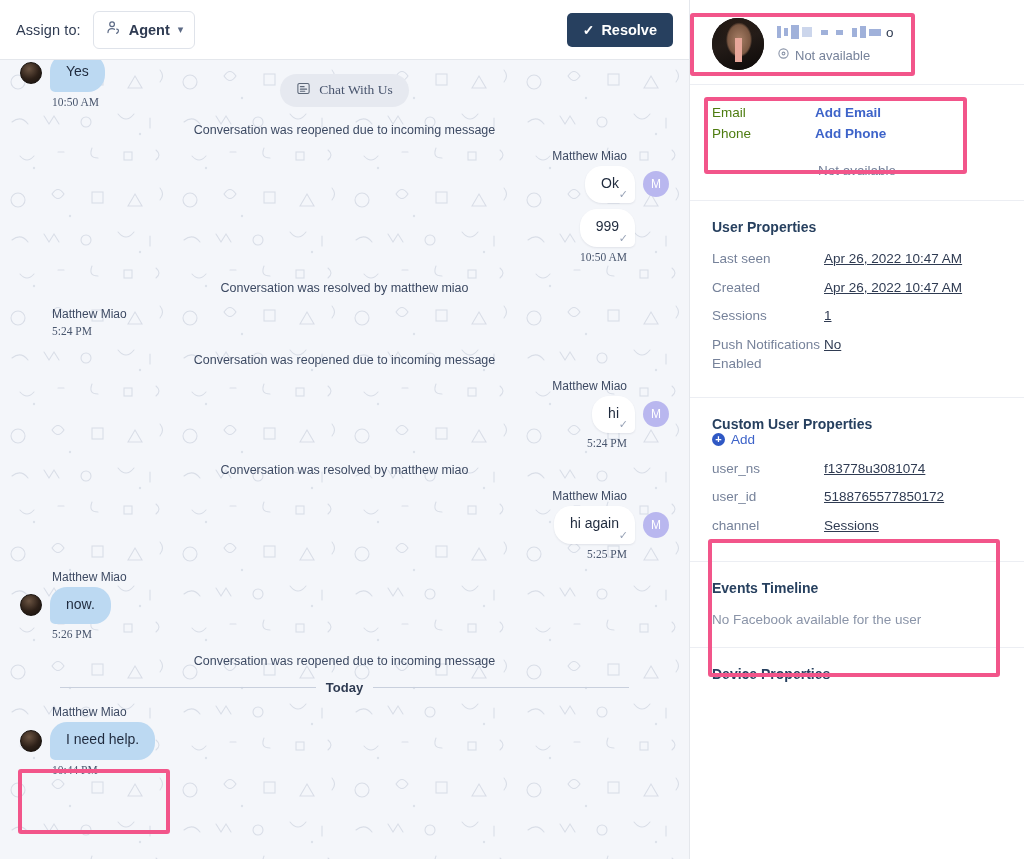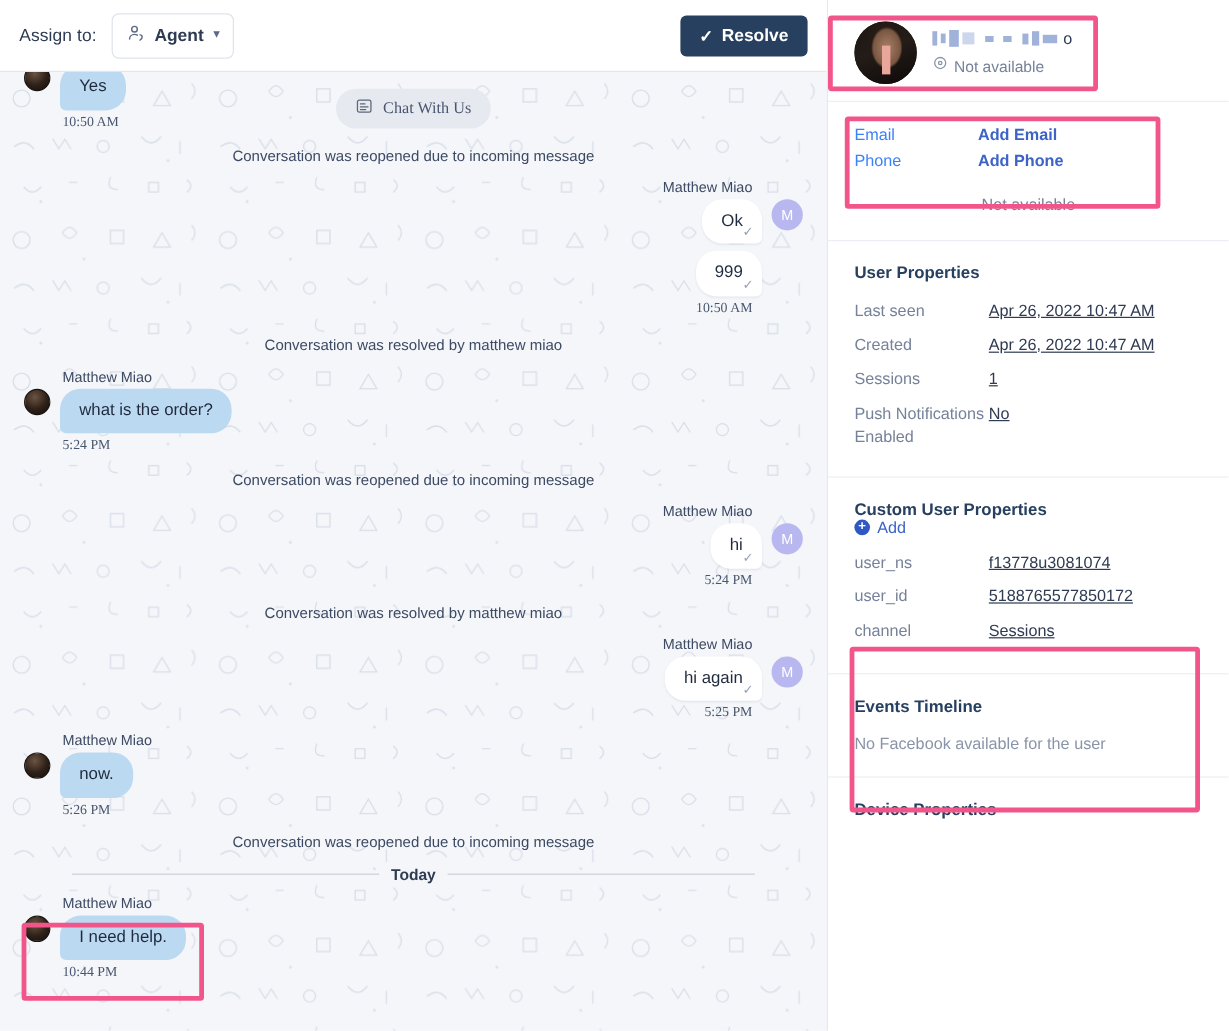--- a/index.html
+++ b/index.html
@@ -75,21 +75,21 @@
 
   .msg-row { display: flex; margin-top: 4px; }
   .msg-row.left { justify-content: flex-start; }
   .msg-row.right { justify-content: flex-end; }
 
   .msg-block { max-width: 70%; }
   .sender-name { font-size: 12px; color: #3d4a63; margin-bottom: 3px; }
   .msg-row.right .sender-name { text-align: right; padding-right: 42px; }
   .msg-row.left .sender-name { padding-left: 32px; }
 
-  .bubble-line { display: flex; align-items: flex-start; gap: 8px; }
+  .bubble-line { display: flex; align-items: center; gap: 8px; }
   .msg-row.right .bubble-line { justify-content: flex-end; }
 
   .avatar-sm {
     width: 22px; height: 22px; border-radius: 50%;
     flex: 0 0 22px; overflow: hidden;
     background: radial-gradient(circle at 40% 30%, #6b5442 0%, #2d2018 55%, #15100c 100%);
     border: 1px solid #1a1410;
   }
   .avatar-initial {
     width: 26px; height: 26px; border-radius: 50%;
@@ -151,21 +151,21 @@
   }
   .name-redacted { display: flex; align-items: center; gap: 3px; height: 16px; }
   .name-redacted i {
     display: block; background: #8fa3d4; opacity: .85;
   }
   .name-tail { font-size: 13.5px; color: #2f3b52; margin-left: 2px; }
   .sub-line { display: flex; align-items: center; gap: 5px; margin-top: 6px; }
   .sub-line .txt { font-size: 13px; color: #76829a; }
 
   .kv-row { display: flex; align-items: center; margin: 6px 0; }
-  .kv-key { width: 103px; font-size: 13.5px; color: #3b82f6; }
+  .kv-key { width: 103px; font-size: 13.5px; color: #4d7c0f; }
   .kv-link { font-size: 13.5px; color: #3d63c9; font-weight: bold; cursor: pointer; }
   .center-na { text-align: center; font-size: 13.5px; color: #76829a; padding: 16px 0 4px; }
 
   .sec-title { font-size: 14px; font-weight: bold; color: #27405f; margin-bottom: 14px; }
 
   .prop-row { display: flex; align-items: flex-start; margin-bottom: 9px; }
   .prop-key { width: 112px; font-size: 13.5px; color: #76829a; line-height: 1.45; }
   .prop-val { flex: 1; font-size: 13.5px; color: #2f3b52; line-height: 1.45; text-decoration: underline; }
 
   .add-link { display: flex; align-items: center; gap: 6px; margin-bottom: 12px; cursor: pointer; }
@@ -298,26 +298,20 @@
             </div>
             <div class="stamp">10:50 AM</div>
           </div>
         </div>
 
         <div class="sys-line" style="margin-top:18px;">Conversation was resolved by matthew miao</div>
 
         <div class="msg-row left" style="margin-top:10px;">
           <div class="msg-block">
             <div class="sender-name">Matthew Miao</div>
-            <div class="bubble-line">
-              <span class="avatar-sm"></span>
-              <div class="bubble in">
-                <span>what is the order?</span>
-              </div>
-            </div>
             <div class="stamp">5:24 PM</div>
           </div>
         </div>
 
         <div class="sys-line" style="margin-top:16px;">Conversation was reopened due to incoming message</div>
 
         <div class="msg-row right" style="margin-top:12px;">
           <div class="msg-block">
             <div class="sender-name">Matthew Miao</div>
             <div class="bubble-line">

